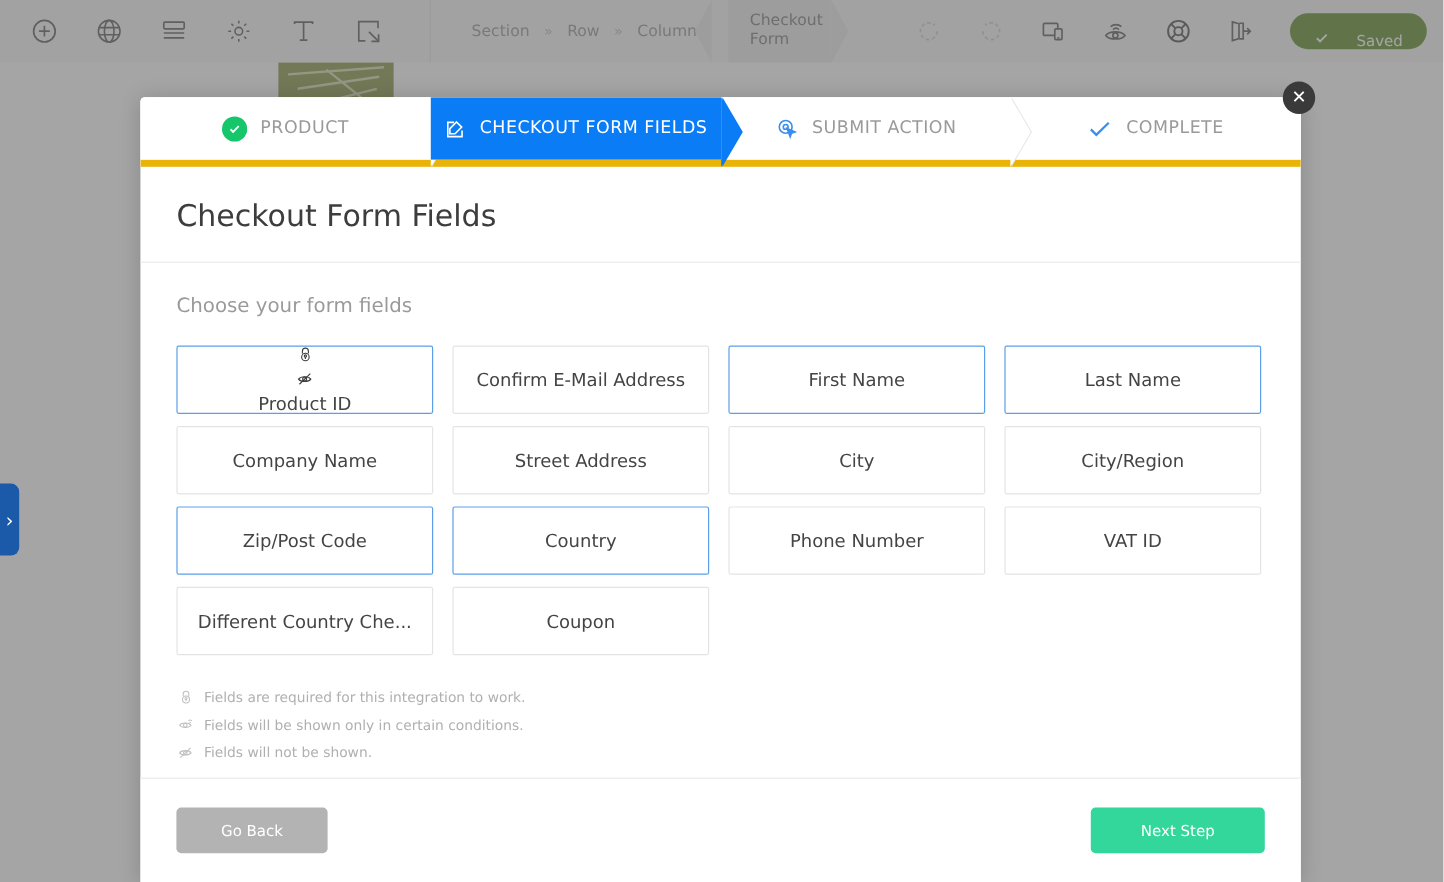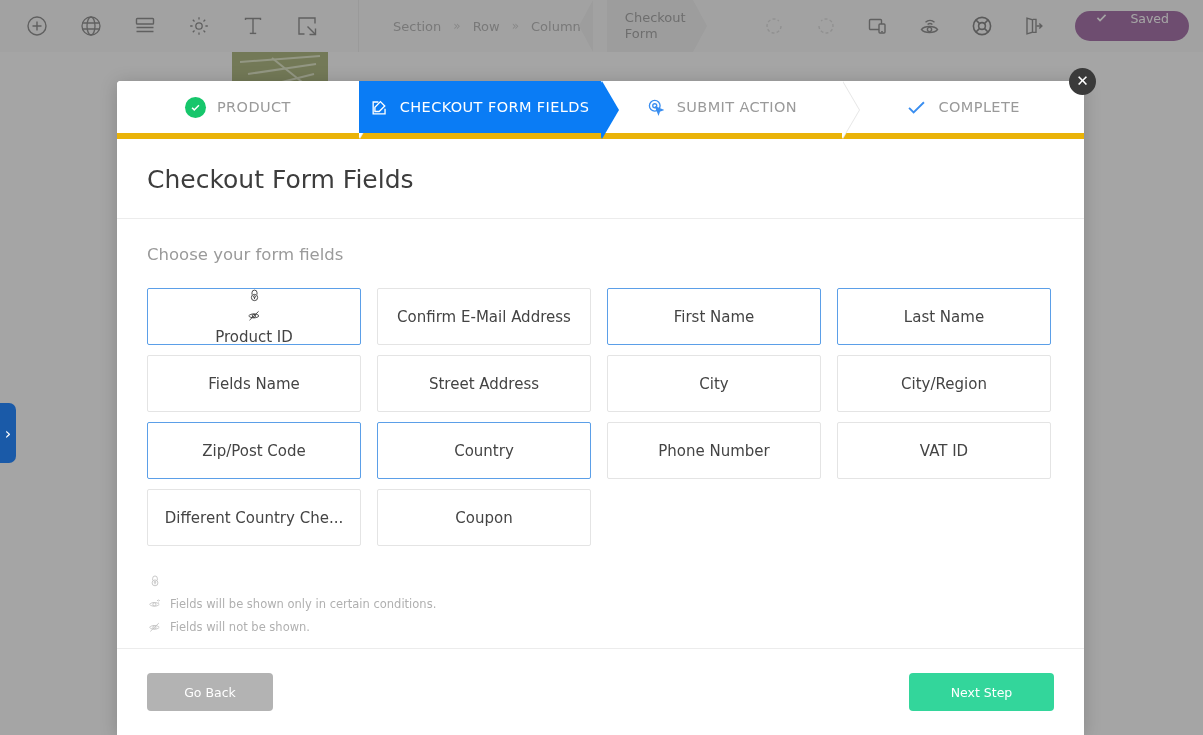--- a/index.html
+++ b/index.html
@@ -129,27 +129,27 @@
     margin-left: auto;
     display: flex;
     align-items: center;
     height: 52px;
     padding-right: 14px;
     gap: 14px;
   }
   .tb-icon-dim { color: #c9c9c9; }
   .saved-pill {
     display: flex;
-    align-items: flex-start;
+    align-items: flex-end;
     justify-content: center;
     gap: 22px;
     height: 30px;
     padding: 0 20px;
     border-radius: 16px;
-    background: #701a75;
+    background: #4d7c0f;
     color: #ffffff;
     font-size: 12.5px;
     margin-left: 8px;
   }
 
   
   .edge-tab {
     position: absolute;
     left: 0; top: 403px;
     width: 16px; height: 60px;
@@ -561,21 +561,21 @@
           <div class="field-chip">
             <span>Confirm E-Mail Address</span>
           </div>
           <div class="field-chip is-selected">
             <span>First Name</span>
           </div>
           <div class="field-chip is-selected">
             <span>Last Name</span>
           </div>
           <div class="field-chip">
-            <span>Fields Name</span>
+            <span>Company Name</span>
           </div>
           <div class="field-chip">
             <span>Street Address</span>
           </div>
           <div class="field-chip">
             <span>City</span>
           </div>
           <div class="field-chip">
             <span>City/Region</span>
           </div>
@@ -602,20 +602,21 @@
       <div class="legend" id="legend">
           <div class="legend-row">
             <span class="legend-ico">
               <svg width="14" height="14" viewBox="0 0 24 24" fill="none" stroke="#c0c0c0" stroke-width="1.5">
                 <path d="M8 10.5V7.4a4 4 0 0 1 8 0v3.1"></path>
                 <circle cx="12" cy="15.2" r="5"></circle>
                 <circle cx="12" cy="13.9" r="1.5"></circle>
                 <path d="M12 15.2v2.6"></path>
               </svg>
             </span>
+            <span>Fields are required for this integration to work.</span>
           </div>
           <div class="legend-row">
             <span class="legend-ico">
               <svg width="14" height="14" viewBox="0 0 24 24" fill="none" stroke="#c0c0c0" stroke-width="1.5">
                 <path d="M2.8 12.6c3-4.2 13.4-4.2 16.4 0-3 4.2-13.4 4.2-16.4 0z"></path>
                 <circle cx="11" cy="12.6" r="2.6"></circle>
                 <path d="M15.5 6.4a3.4 3.4 0 0 1 4.8 0M17.2 9a1.6 1.6 0 0 1 1.6 0"></path>
               </svg>
             </span>
             <span>Fields will be shown only in certain conditions.</span>

